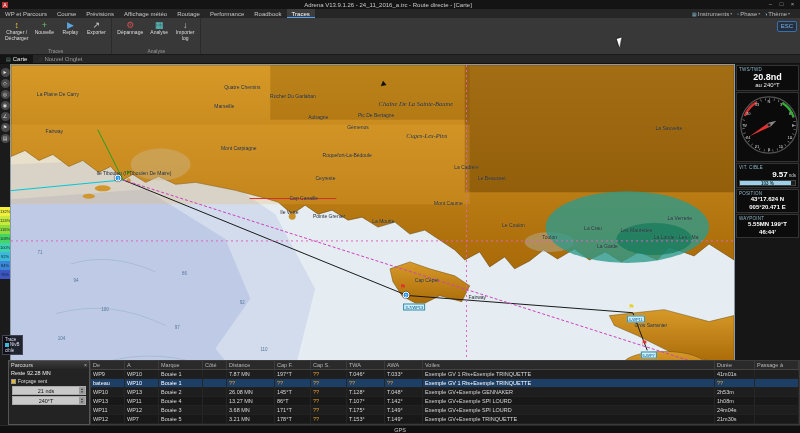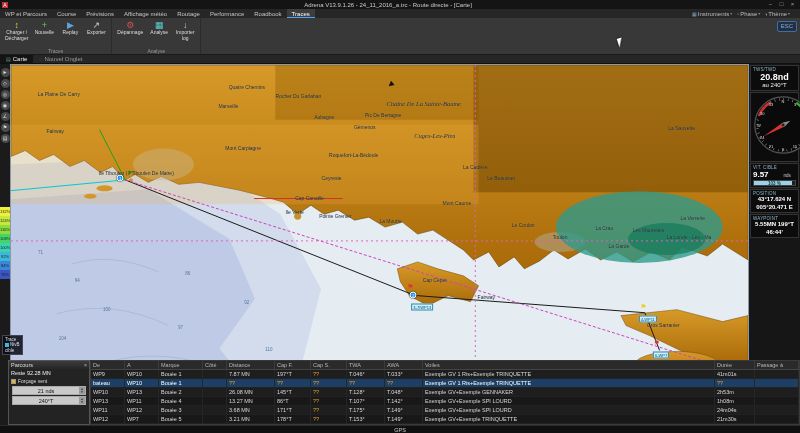--- a/index.html
+++ b/index.html
@@ -49,30 +49,30 @@
 .mk{position:absolute;transform:translate(-50%,-50%)}
 .mk-circle{width:7px;height:7px;border-radius:50%;background:#2196f3;border:1px solid #fff;color:#fff;font-size:4px;line-height:5px;text-align:center;box-shadow:0 0 1px #000}
 .mk-tag{background:#c8f0ff;border:1px solid #3a8aa0;font-size:4px;padding:0 1px;line-height:5px;white-space:nowrap;color:#0a4a80}
 .mk-flag-red::before{content:"⚑";color:#e03030;font-size:7px}
 .mk-flag-yellow::before{content:"⚑";color:#e8d020;font-size:7px}
 .mk-boat::before{content:"►";color:#1a8a1a;font-size:6px;display:inline-block;transform:rotate(115deg)}
 .mk-arrow::before{content:"►";color:#111;font-size:9px;display:inline-block;transform:rotate(140deg)}
 .tracebox{position:absolute;left:2px;bottom:70px;background:rgba(10,12,22,.88);border:1px solid #445;color:#dde;font-size:4.5px;padding:1px 2px;z-index:7;line-height:5.5px}
 .tb-sw{display:inline-block;width:4px;height:4px;background:#3cb9d8;margin-right:1px;vertical-align:middle}
 
-.inst{width:51px;background:#161616;display:flex;flex-direction:column;gap:1px;padding:1px;flex:none;z-index:2}
+.inst{width:65px;background:#161616;display:flex;flex-direction:column;gap:1px;padding:1px;flex:none;z-index:2}
 .ibox{background:#0c0c0c;border:1px solid #333;padding:1px 2px;position:relative}
 .ititle{font-size:4.5px;color:#8fb8c8;letter-spacing:.2px}
 .ival{font-size:9px;font-weight:bold;color:#fff;text-align:center;line-height:10px}
 .isub{font-size:6px;color:#eee;text-align:center;line-height:7px}
 .compassbox{height:70px}
 #compass-wrap{position:relative;width:60px;height:60px;margin:1px auto 0}
 #compass-wrap svg{position:absolute;inset:0}
 .cnum{position:absolute;transform:translate(-50%,-50%);font-size:4px;color:#ddd}
-.vrow{display:flex;align-items:baseline;justify-content:flex-start;gap:15px}
+.vrow{display:flex;align-items:baseline;justify-content:flex-end;gap:1px}
 .vbig{font-size:8px;font-weight:bold;color:#fff}
 .vunit{font-size:4.5px;color:#ccc}
 .pbar{height:6px;background:#1e1e1e;border:1px solid #444;margin-top:1px;position:relative}
 .pfill{position:absolute;top:0;bottom:0;left:0;width:92%;background:#9ad0e8}
 .ptext{position:absolute;inset:0;font-size:4.5px;text-align:center;line-height:6px;color:#06303a;font-weight:bold}
 .iline{font-size:6px;font-weight:bold;color:#fff;text-align:center;line-height:7.5px;white-space:nowrap}
 
 .parcours{position:absolute;left:8px;bottom:0;width:82px;height:65px;background:#232323;border:1px solid #555;z-index:8;font-size:5px}
 .phead{display:flex;justify-content:space-between;align-items:center;background:linear-gradient(#3c3c3c,#262626);padding:0 2px;height:8px;color:#ddd;font-size:5.5px}
 .px{color:#bbb;font-size:5px}

